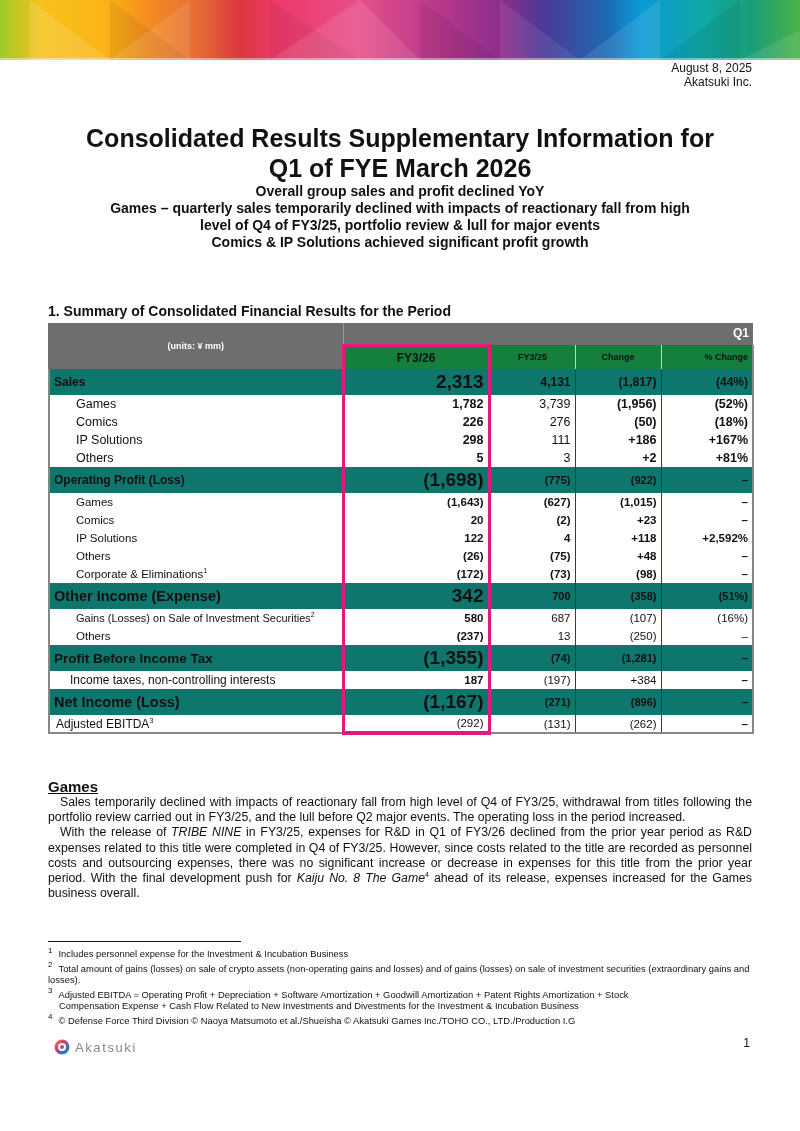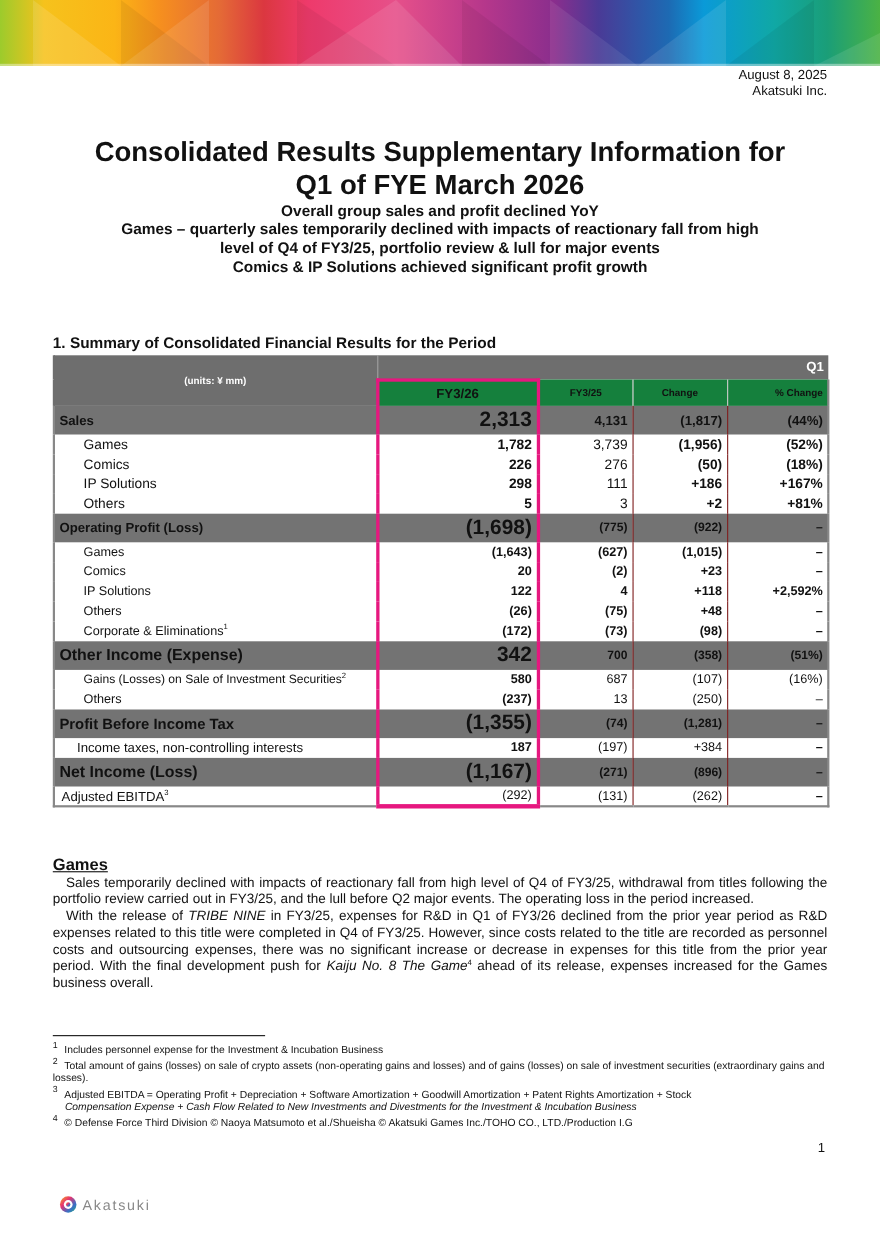--- a/index.html
+++ b/index.html
@@ -25,21 +25,21 @@
   col.c-fy25 { width:86px; }
   col.c-chg { width:86px; }
   col.c-pct { width:92px; }
 
   .hdr-dark { background:#6e6e6e; color:#fff; }
   .hdr-units { font-size:9px; font-weight:bold; text-align:center; height:44px; border-left:2px solid #6e6e6e; }
   .hdr-q1 { font-size:12px; font-weight:bold; text-align:right; height:22px; border-left:1px solid #999; }
   .hdr-sub { background:#15803d; text-align:center; height:24px; font-size:9px; border-left:1px solid #ccc; }
   .hdr-sub.fy26 { font-size:12px; font-weight:bold; }
 
-  tr.pink td { background:#737373;margin-left:10px; }
+  tr.pink td { background:#0f766e;margin-left:10px; }
   td.num { text-align:right; }
   td.lbl { border-left:2px solid #888; }
   td.pct { border-right:2px solid #888; }
   td.mid { border-left:1px solid #7f1d1d; }
 
   tr.major td { height:26px; font-weight:bold; }
   tr.major td.lbl { font-size:12px; }
   tr.major.big td.lbl { font-size:14.5px; }
   tr.major td.fy26 { font-size:19px; }
   tr.major td.fy25, tr.major td.chg, tr.major td.pct { font-size:12px; }
@@ -61,23 +61,23 @@
   sup { font-size:7px; vertical-align:super; line-height:0; }
 
   .games { position:absolute; left:48px; top:778px; width:704px; }
   .games-title { font-size:15px; font-weight:bold; text-decoration:underline; line-height:17px; }
   .games p { font-size:12.3px; line-height:15.2px; text-align:justify; text-indent:12px; }
 
   .fn-rule { position:absolute; left:48px; top:941px; width:193px; height:1px; background:#111; }
   .footnotes { position:absolute; left:48px; top:948px; width:704px; font-size:9.4px; line-height:11.5px; color:#111; }
   .fn { margin-bottom:3px; }
   .fn sup { font-size:8px; margin-right:6px; }
-  .fn .cont { padding-left:11px;font-style:italic; }
-
-  .logo { position:absolute; left:54px; top:1039px; display:flex; align-items:center; gap:5px;margin-top:48px; }
+  .fn .cont { padding-left:11px; }
+
+  .logo { position:absolute; left:54px; top:1039px; display:flex; align-items:center; gap:5px; }
   .logo-text { font-size:13px; color:#888; letter-spacing:1.6px; }
   .page-num { position:absolute; right:50px; top:1036px; font-size:12px; }
 </style>
 </head>
 <body>
 
 <div class="banner">
   <svg width="800" height="60" viewBox="0 0 800 60">
     <defs>
       <linearGradient id="rb" x1="0" y1="0" x2="1" y2="0">

